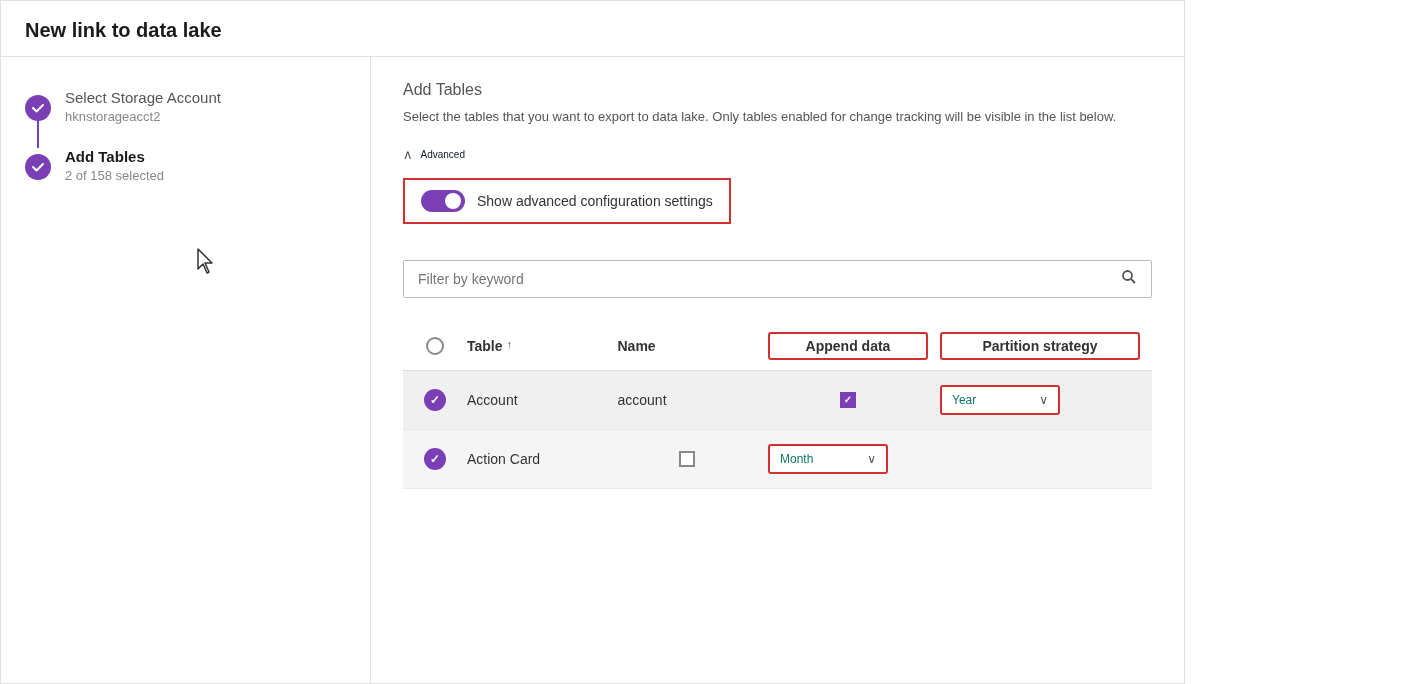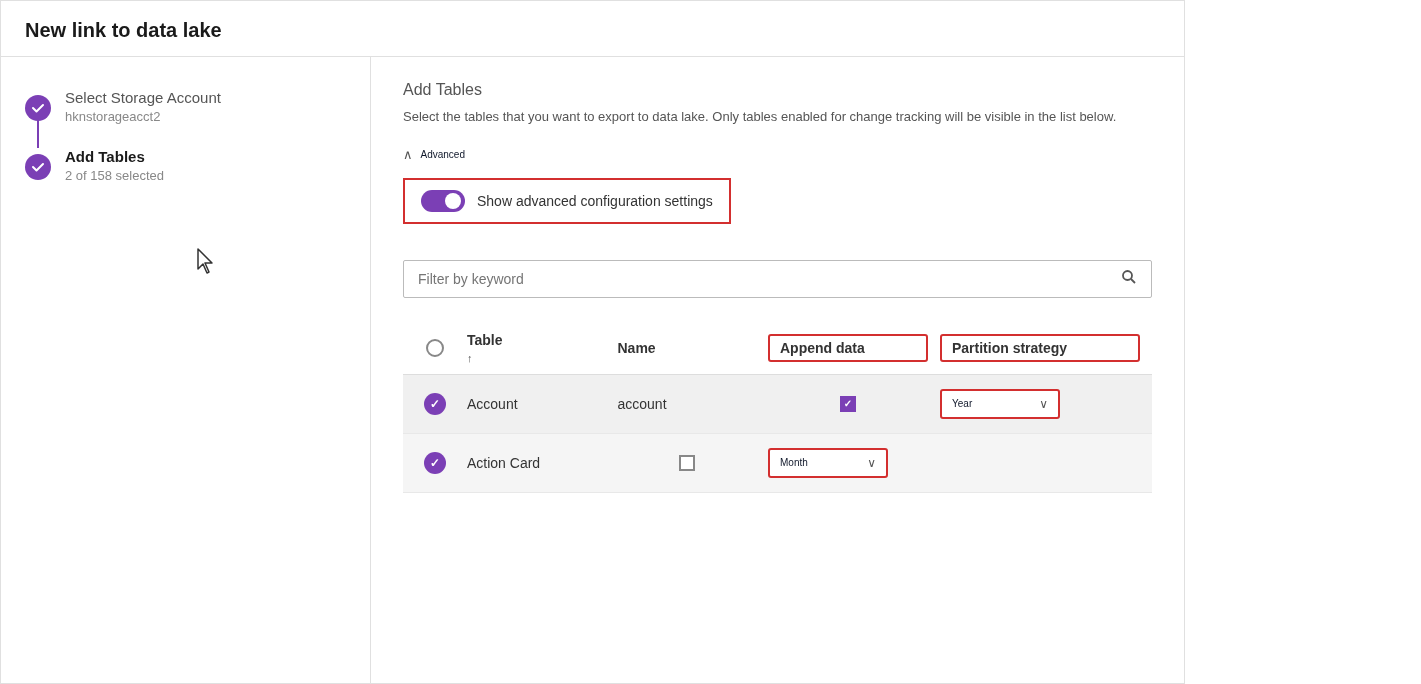--- a/index.html
+++ b/index.html
@@ -243,21 +243,20 @@
       border: 2px solid #888;
       border-radius: 50%;
     }
 
     .th-label {
       font-size: 14px;
       font-weight: 600;
       color: #333;
       display: flex;
       gap: 4px;
-      flex-direction: column;
     }
 
     .th-label.append-only {
       border: 2px solid #d32f2f;
       padding: 4px 10px;
       border-radius: 3px;
       white-space: nowrap;
       justify-content: center;
     }
 
@@ -360,22 +359,22 @@
       background: white;
       cursor: pointer;
       display: flex;
       align-items: center;
       justify-content: space-between;
       min-width: 120px;
       gap: 16px;
     }
 
     .partition-select-text {
-      font-size: 10px;
-      color: #0f172a;
+      font-size: 12px;
+      color: #0f766e;
     }
 
     .dropdown-arrow {
       font-size: 12px;
       color: #555;
     }
   </style>
 </head>
 <body>
 

